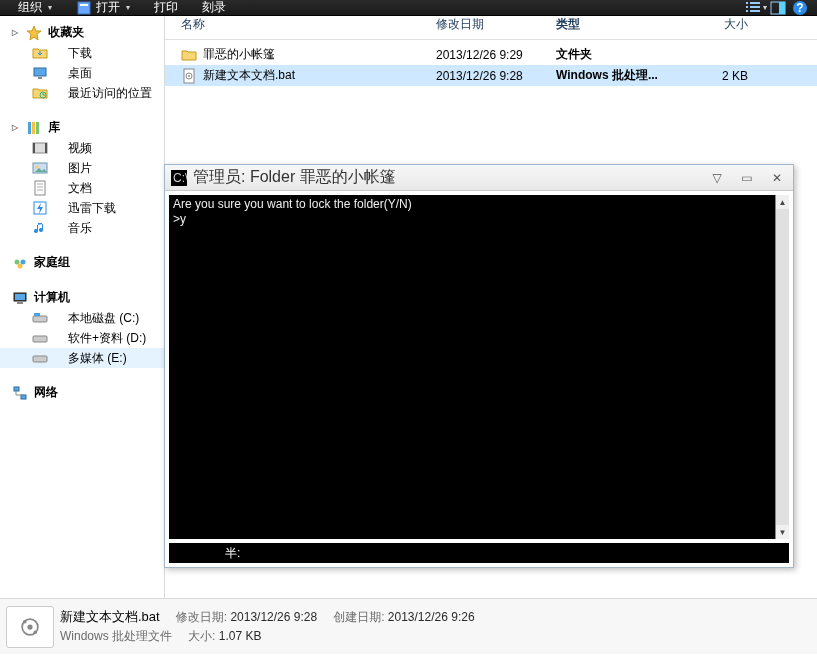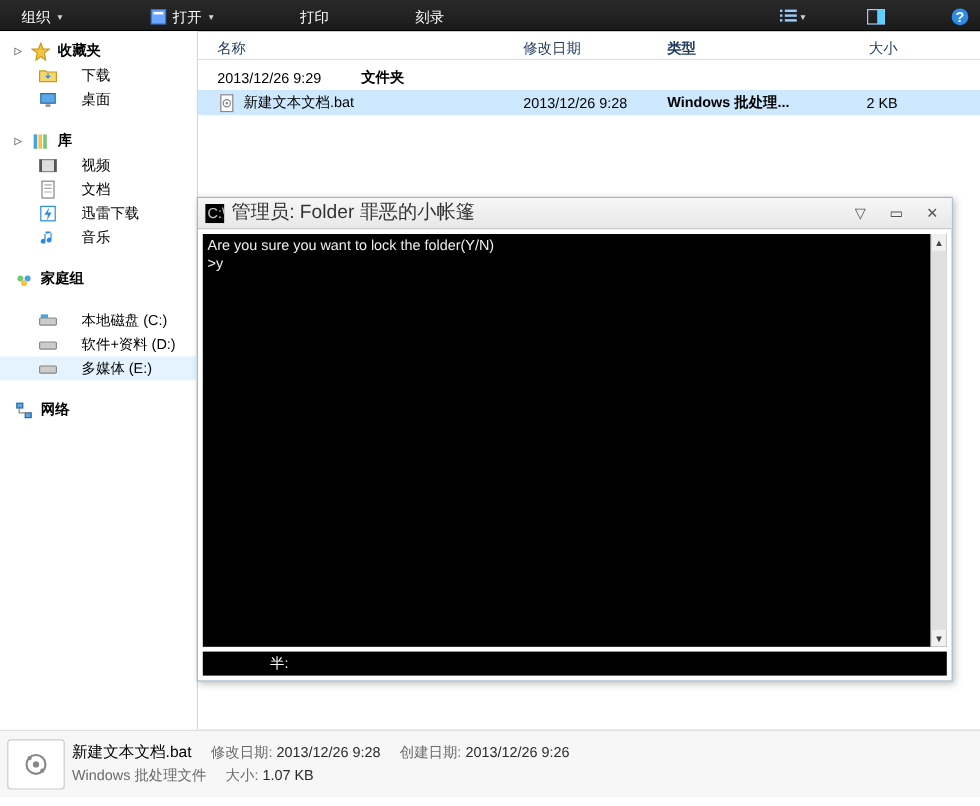--- a/index.html
+++ b/index.html
@@ -1,40 +1,40 @@
 <!DOCTYPE html>
 <html><head>
 <meta charset="utf-8">
 <style>
 * { margin: 0; padding: 0; box-sizing: border-box; font-family: "Microsoft YaHei", Tahoma, sans-serif; font-size: 12px; }
 body { width: 817px; height: 672px; background: #fff; overflow: hidden; position: relative; }
 
 
-.toolbar { height: 26px; background: linear-gradient(#2a2a2a, #1a1a1a); border-bottom: 1px solid #000; display: flex; color: #fff; padding: 0 6px; gap: 48px; }
+.toolbar { height: 16px; background: linear-gradient(#2a2a2a, #1a1a1a); border-bottom: 1px solid #000; display: flex; align-items: center; color: #fff; padding: 0 6px; }
 .tb-item { padding: 0 12px; height: 28px; display: flex; align-items: center; gap: 4px; cursor: default; }
 .tb-dd::after { content: "▾"; font-size: 8px; margin-left: 2px; opacity: .8; }
 .tb-spacer { flex: 1; }
 .tb-icon { width: 22px; height: 28px; display: flex; align-items: center; justify-content: center; }
 .tb-icon svg { width: 16px; height: 16px; }
 
 
 .main { display: flex; height: 582px; }
 .sidebar { width: 165px; border-right: 1px solid #d9d9d9; padding: 6px 0; overflow: hidden; background: #fff; }
 .content { flex: 1; position: relative; }
 
 
 .tree-group { margin-bottom: 14px; }
 .tree-head { display: flex; align-items: center; gap: 6px; padding: 2px 0 2px 12px; font-weight: bold; }
 .tree-head .disc { font-size: 8px; color: #7a7a7a; margin-right: 2px; }
 .tree-item { display: flex; align-items: center; gap: 20px; padding: 2px 0 2px 32px; height: 20px; }
 .tree-item.sel { background: #e5f3ff; }
 .ico { width: 16px; height: 16px; display: inline-flex; align-items: center; justify-content: center; }
 
 
-.cols { display: flex; height: 24px; border-bottom: 1px solid #e0e0e0; align-items: flex-end; padding-left: 16px; color: #1e395b; }
+.cols { display: flex; height: 24px; border-bottom: 1px solid #e0e0e0; align-items: flex-start; padding-left: 16px; color: #1e395b; }
 .c-name { width: 255px; }
 .c-date { width: 120px; }
 .c-type { width: 120px; font-weight: bold; }
 .c-size { width: 80px; text-align: right; padding-right: 8px; }
 .rows { padding-top: 4px; }
 .row { display: flex; height: 21px; align-items: center; padding-left: 16px; }
 .row.sel { background: #cde8ff; }
 .row .ico { margin-right: 6px; }
 .row .c-name { display: flex; align-items: center; }
 
@@ -131,20 +131,30 @@
         </div>
       <div class="tree-item">
           <span class="ico">
             <svg viewBox="0 0 16 16">
               <rect x="2" y="3" width="12" height="8" fill="#5aa7e8" stroke="#2b6aa0"></rect>
               <rect x="6" y="12" width="4" height="2" fill="#888"></rect>
             </svg>
           </span>
           <span>桌面</span>
         </div>
+      <div class="tree-item">
+          <span class="ico">
+            <svg viewBox="0 0 16 16">
+              <path d="M1 4h5l1 1h8v8H1z" fill="#f7d774" stroke="#c79a1a"></path>
+              <circle cx="11" cy="10" r="3" fill="none" stroke="#3a8"></circle>
+              <path d="M11 8v2h2" stroke="#3a8" fill="none"></path>
+            </svg>
+          </span>
+          <span>最近访问的位置</span>
+        </div>
     </div>
 
     <div class="tree-group">
       <div class="tree-head">
           <span class="disc">▷</span>
           <span class="ico">
             <svg viewBox="0 0 16 16">
               <rect x="2" y="2" width="3" height="12" fill="#4aa3df"></rect>
               <rect x="6" y="2" width="3" height="12" fill="#f5c242"></rect>
               <rect x="10" y="2" width="3" height="12" fill="#7cc576"></rect>
@@ -158,20 +168,30 @@
               <rect x="1" y="3" width="14" height="10" fill="#ddd" stroke="#888"></rect>
               <rect x="1" y="3" width="2" height="10" fill="#555"></rect>
               <rect x="13" y="3" width="2" height="10" fill="#555"></rect>
             </svg>
           </span>
           <span>视频</span>
         </div>
       <div class="tree-item">
           <span class="ico">
             <svg viewBox="0 0 16 16">
+              <rect x="1" y="3" width="14" height="10" fill="#cde" stroke="#69a"></rect>
+              <circle cx="5" cy="7" r="1.5" fill="#fc6"></circle>
+              <path d="M3 12l4-4 3 3 2-2 3 3H3z" fill="#6a9"></path>
+            </svg>
+          </span>
+          <span>图片</span>
+        </div>
+      <div class="tree-item">
+          <span class="ico">
+            <svg viewBox="0 0 16 16">
               <rect x="3" y="1" width="10" height="14" fill="#fff" stroke="#888"></rect>
               <path d="M5 4h6M5 7h6M5 10h6" stroke="#aaa"></path>
             </svg>
           </span>
           <span>文档</span>
         </div>
       <div class="tree-item">
           <span class="ico">
             <svg viewBox="0 0 16 16">
               <rect x="2" y="2" width="12" height="12" fill="#fff" stroke="#2b8be8"></rect>
@@ -197,20 +217,30 @@
               <circle cx="5" cy="7" r="2.5" fill="#7cc576"></circle>
               <circle cx="11" cy="7" r="2.5" fill="#4aa3df"></circle>
               <circle cx="8" cy="11" r="2.5" fill="#f5c242"></circle>
             </svg>
           </span>
           <span>家庭组</span>
         </div>
     </div>
 
     <div class="tree-group">
+      <div class="tree-head">
+          <span class="ico">
+            <svg viewBox="0 0 16 16">
+              <rect x="2" y="3" width="12" height="8" fill="#444" stroke="#222"></rect>
+              <rect x="3" y="4" width="10" height="6" fill="#5aa7e8"></rect>
+              <rect x="5" y="12" width="6" height="2" fill="#888"></rect>
+            </svg>
+          </span>
+          <span>计算机</span>
+        </div>
       <div class="tree-item">
           <span class="ico">
             <svg viewBox="0 0 16 16">
               <rect x="1" y="6" width="14" height="6" rx="1" fill="#ccc" stroke="#888"></rect>
               <rect x="2" y="3" width="6" height="3" fill="#4aa3df"></rect>
             </svg>
           </span>
           <span>本地磁盘 (C:)</span>
         </div>
       <div class="tree-item">
@@ -247,20 +277,28 @@
 
   <div class="content">
     <div class="cols">
       <div class="c-name">名称</div>
       <div class="c-date">修改日期</div>
       <div class="c-type">类型</div>
       <div class="c-size">大小</div>
     </div>
     <div class="rows">
       <div class="row">
+        <div class="c-name">
+            <span class="ico">
+              <svg viewBox="0 0 16 16">
+                <path d="M1 4h5l1 1h8v8H1z" fill="#f7d774" stroke="#c79a1a"></path>
+              </svg>
+            </span>
+            <span>罪恶的小帐篷</span>
+          </div>
         <div class="c-date">2013/12/26 9:29</div>
         <div class="c-type">文件夹</div>
         <div class="c-size"></div>
       </div>
       <div class="row sel">
         <div class="c-name">
             <span class="ico">
               <svg viewBox="0 0 16 16">
                 <rect x="3" y="1" width="10" height="14" fill="#fff" stroke="#888"></rect>
                 <circle cx="8" cy="8" r="3" fill="none" stroke="#888"></circle>

